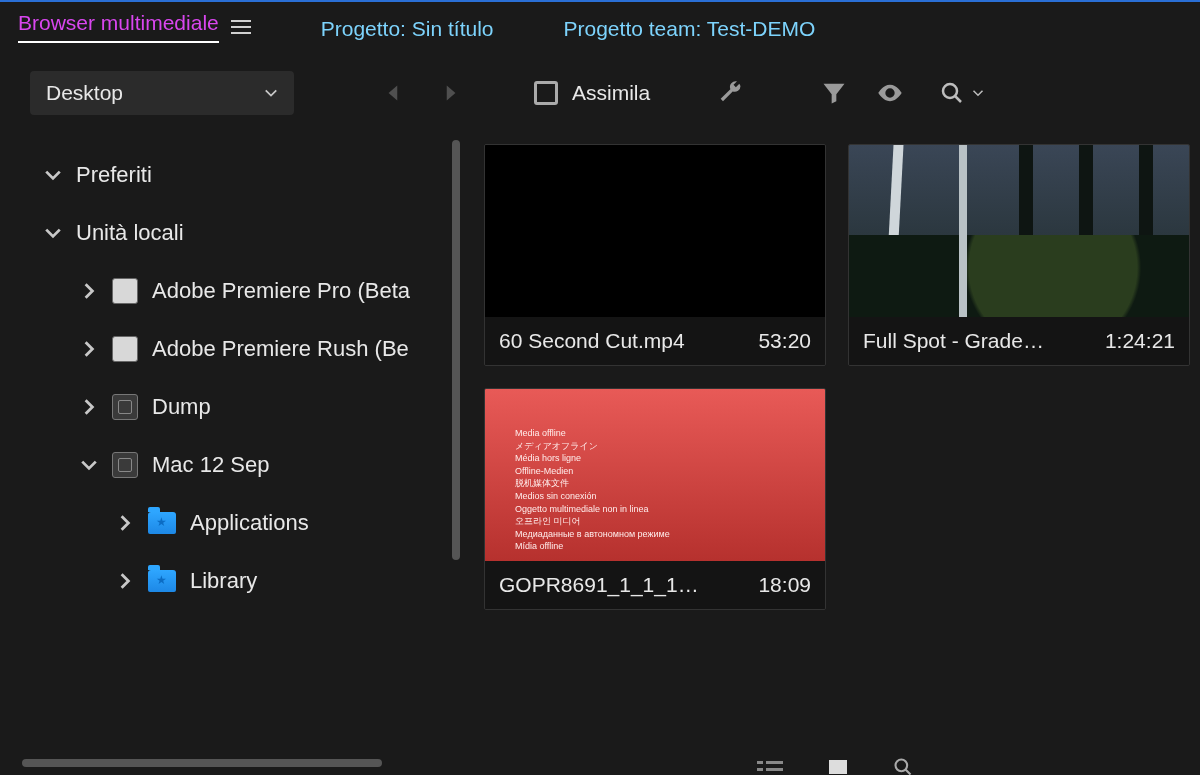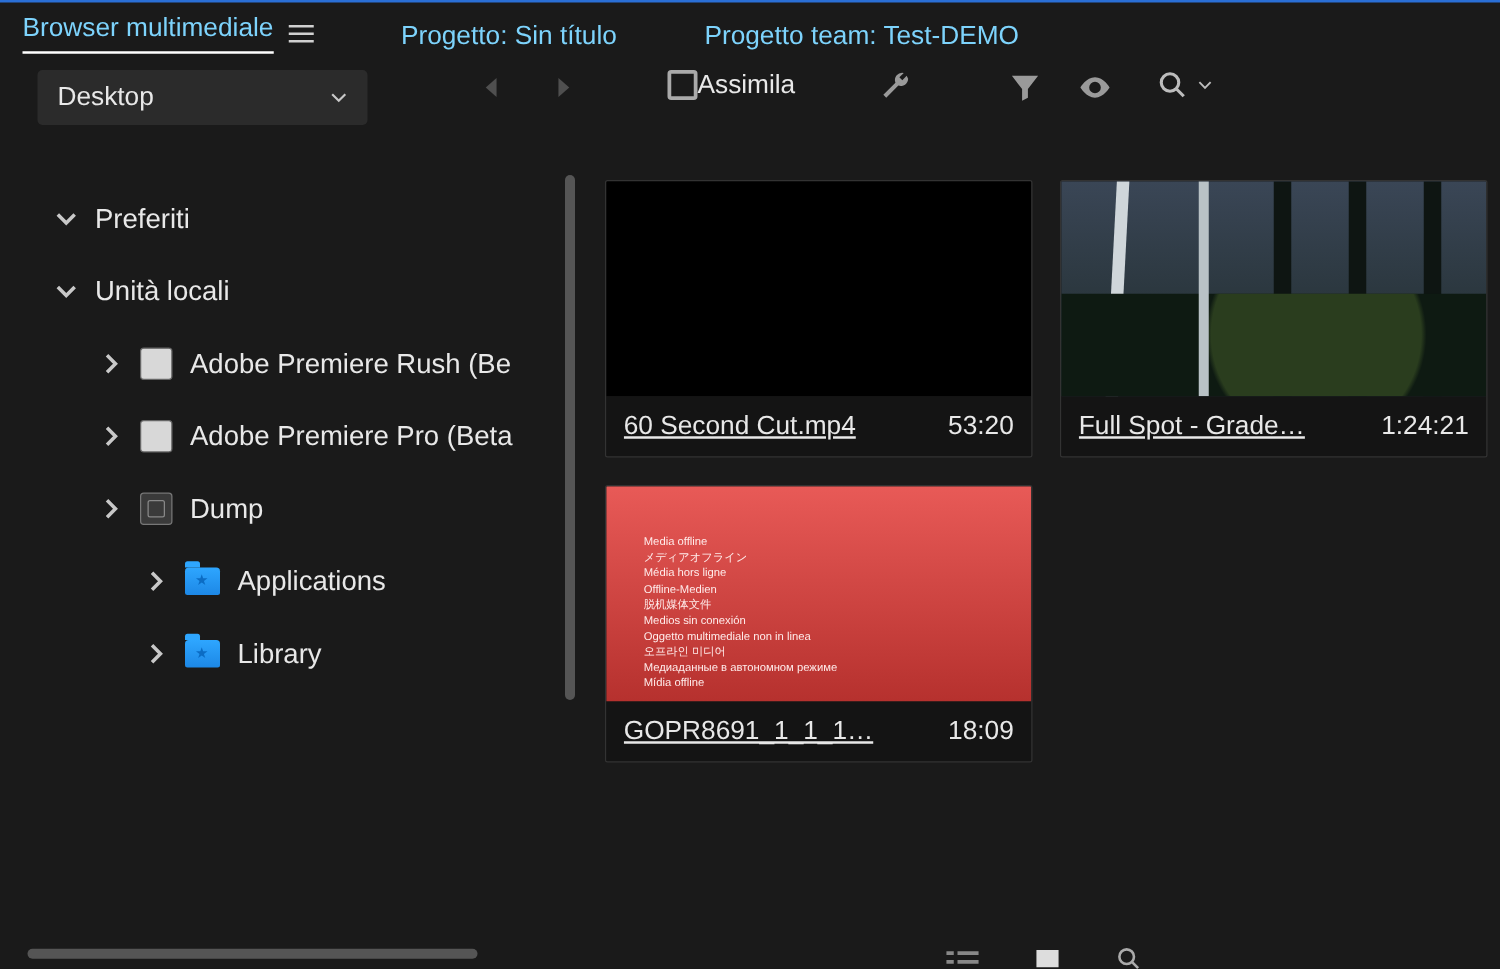--- a/index.html
+++ b/index.html
@@ -11,38 +11,38 @@
     user-select: none;
   }
   .top-blue { height: 2px; background: #2a6fd6; }
 
   
   .tabs {
     display: flex; align-items: center;
     height: 54px; padding-left: 18px; gap: 70px;
   }
   .tab { color: #7dd3fc; display:flex; align-items:center; gap:12px; cursor:pointer; }
-  .tab.active { color: #7dd3fc; padding-bottom:4px; }
+  .tab.active { color: #d946ef; padding-bottom:4px; }
   .tab.active .underline-wrap { border-bottom: 2px solid #fff; padding-bottom: 6px; }
   .menu-icon { width:20px; display:flex; flex-direction:column; gap:4px; }
   .menu-icon span { height:2px; background:#d0d0d0; }
 
   
   .toolbar {
-    display:flex; align-items:flex-start; height:74px;
+    display:flex; align-items:center; height:74px;
     padding-left:30px; gap:28px;
   }
   .select {
     background:#2b2b2b; width:264px; height:44px;
     display:flex; align-items:center; justify-content:space-between;
     padding:0 16px; border-radius:4px; font-size:21px; cursor:pointer;
   }
   .chev { width:14px; height:14px; }
   .tool-icon { color:#9a9a9a; width:28px; height:28px; display:flex; align-items:center; justify-content:center; cursor:pointer; }
-  .assi { display:flex; align-items:center; font-size:21px; cursor:pointer; }
+  .assi { display:flex; align-items:center; gap:14px; font-size:21px; cursor:pointer; }
   .square { width:24px; height:24px; border:3px solid #aaa; border-radius:3px; }
   .search { display:flex; align-items:center; gap:8px; color:#bdbdbd; margin-left:8px; }
 
   
   .body { display:flex; height:calc(775px - 130px); }
 
   
   .sidebar { width:470px; padding:16px 0 0 22px; position:relative; }
   .tree { font-size:22px; }
   .row { display:flex; align-items:center; height:58px; gap:14px; white-space:nowrap; overflow:hidden; cursor:pointer; }
@@ -83,21 +83,21 @@
     flex:1; padding:14px 10px 0 14px;
     display:grid; grid-template-columns:1fr 1fr; gap:22px;
     align-content:start;
   }
   .clip { border:1px solid #333; border-radius:2px; overflow:hidden; cursor:pointer; }
   .thumb { height:172px; background:#000; }
   .caption {
     height:48px; display:flex; align-items:center; justify-content:space-between;
     padding:0 14px; font-size:21px; background:#141414;
   }
-  .caption .name { overflow:hidden; text-overflow:ellipsis; white-space:nowrap; margin-right:14px;text-decoration:underline;}
+  .caption .name { overflow:hidden; text-overflow:ellipsis; white-space:nowrap; margin-right:14px;}
   
   .thumb.t2 {
     background:
       linear-gradient(#1a1b22 0 18px, transparent 0),
       repeating-linear-gradient(90deg,#2b2f3a 0 2px,#1c1f27 2px 22px),
       #1c1f27;
     position:relative;
   }
   .thumb.t2::after{content:"";position:absolute;right:10px;top:50px;width:110px;height:90px;background:#2e323c;border:1px solid #444;}
   .thumb.t3 {
@@ -218,35 +218,42 @@
         <svg class="caret" viewBox="0 0 16 16">
             <path d="M2 5l6 6 6-6" stroke="#c8c8c8" stroke-width="2.5" fill="none"></path>
           </svg>
         <span>Unità locali</span>
       </div>
       <div class="row in1">
         <svg class="caret" viewBox="0 0 16 16">
             <path d="M5 2l6 6-6 6" stroke="#c8c8c8" stroke-width="2.5" fill="none"></path>
           </svg>
         <span class="drive"></span>
+        <span>Adobe Premiere Pro (Beta</span>
+      </div>
+      <div class="row in1">
+        <svg class="caret" viewBox="0 0 16 16">
+            <path d="M5 2l6 6-6 6" stroke="#c8c8c8" stroke-width="2.5" fill="none"></path>
+          </svg>
+        <span class="drive"></span>
         <span>Adobe Premiere Rush (Be</span>
-      </div>
-      <div class="row in1">
-        <svg class="caret" viewBox="0 0 16 16">
-            <path d="M5 2l6 6-6 6" stroke="#c8c8c8" stroke-width="2.5" fill="none"></path>
-          </svg>
-        <span class="drive"></span>
-        <span>Adobe Premiere Pro (Beta</span>
       </div>
       <div class="row in1">
         <svg class="caret" viewBox="0 0 16 16">
             <path d="M5 2l6 6-6 6" stroke="#c8c8c8" stroke-width="2.5" fill="none"></path>
           </svg>
         <span class="drive dark"></span>
         <span>Dump</span>
+      </div>
+      <div class="row in1">
+        <svg class="caret" viewBox="0 0 16 16">
+            <path d="M2 5l6 6 6-6" stroke="#c8c8c8" stroke-width="2.5" fill="none"></path>
+          </svg>
+        <span class="drive dark"></span>
+        <span>Mac 12 Sep</span>
       </div>
       <div class="row in2">
         <svg class="caret" viewBox="0 0 16 16">
             <path d="M5 2l6 6-6 6" stroke="#c8c8c8" stroke-width="2.5" fill="none"></path>
           </svg>
         <span class="folder star"></span>
         <span>Applications</span>
       </div>
       <div class="row in2">
         <svg class="caret" viewBox="0 0 16 16">

